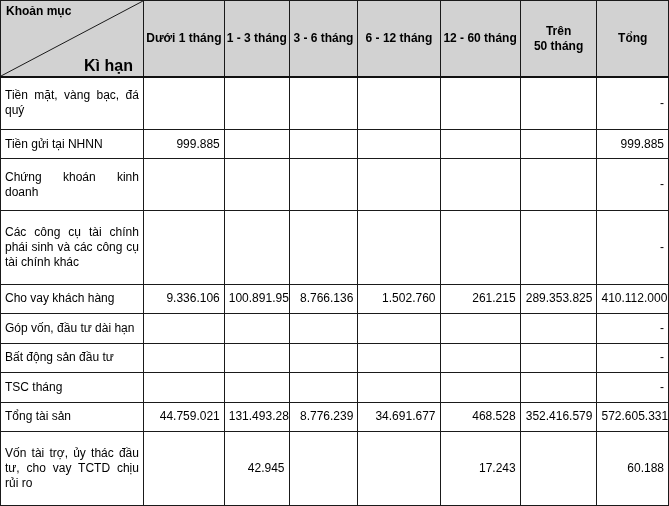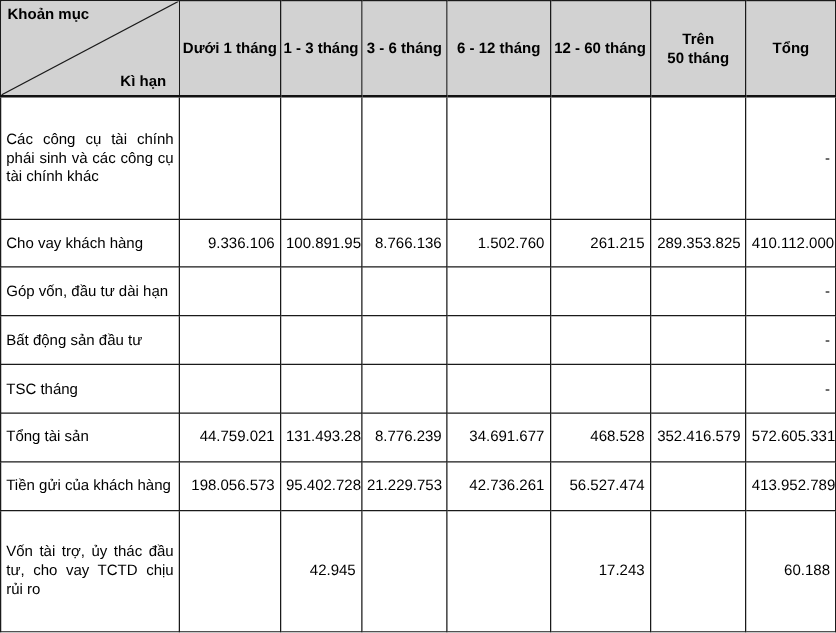--- a/index.html
+++ b/index.html
@@ -25,21 +25,21 @@
     font-weight: bold;
     text-align: center;
     height: 37px;
     border-bottom: 2px solid #111111;
     white-space: pre;
     padding: 1px 2px;
   }
   th.corner { position: relative; padding: 0; }
   th.corner svg { position: absolute; left: 0; top: 0; width: 100%; height: 100%; display: block; }
   .corner-top  { position: absolute; top: 3px; left: 5px;  font-weight: bold; font-size: 12px; }
-  .corner-bot  { position: absolute; bottom: 3px; right: 10px; font-weight: bold; font-size: 12px; margin-top: 17px; }
+  .corner-bot  { position: absolute; bottom: 3px; right: 10px; font-weight: bold; font-size: 16px; margin-top: 17px; }
   td.label { text-align: justify; }
   td.num   { text-align: right; font-variant-numeric: tabular-nums; }
 </style>
 </head>
 <body>
 
 <table class="maturity">
   <colgroup>
     <col style="width:21.4%">
     <col style="width:12.1%">
@@ -65,20 +65,50 @@
         <th>3 - 6 tháng</th>
         <th>6 - 12 tháng</th>
         <th>12 - 60 tháng</th>
         <th>Trên
 50 tháng</th>
         <th>Tổng</th>
       </tr>
   </thead>
   <tbody id="table-body">
 
+  <tr>
+        <td class="label">Tiền mặt, vàng bạc, đá quý</td>
+        <td class="num"></td>
+        <td class="num"></td>
+        <td class="num"></td>
+        <td class="num"></td>
+        <td class="num"></td>
+        <td class="num"></td>
+        <td class="num">-</td>
+      </tr>
+      <tr>
+        <td class="label">Tiền gửi tại NHNN</td>
+        <td class="num">999.885</td>
+        <td class="num"></td>
+        <td class="num"></td>
+        <td class="num"></td>
+        <td class="num"></td>
+        <td class="num"></td>
+        <td class="num">999.885</td>
+      </tr>
+      <tr>
+        <td class="label">Chứng khoán kinh doanh</td>
+        <td class="num"></td>
+        <td class="num"></td>
+        <td class="num"></td>
+        <td class="num"></td>
+        <td class="num"></td>
+        <td class="num"></td>
+        <td class="num">-</td>
+      </tr>
       <tr>
         <td class="label">Các công cụ tài chính phái sinh và các công cụ tài chính khác</td>
         <td class="num"></td>
         <td class="num"></td>
         <td class="num"></td>
         <td class="num"></td>
         <td class="num"></td>
         <td class="num"></td>
         <td class="num">-</td>
       </tr>
@@ -126,30 +156,20 @@
         <td class="label">Tổng tài sản</td>
         <td class="num">44.759.021</td>
         <td class="num">131.493.287</td>
         <td class="num">8.776.239</td>
         <td class="num">34.691.677</td>
         <td class="num">468.528</td>
         <td class="num">352.416.579</td>
         <td class="num">572.605.331</td>
       </tr>
       <tr>
-        <td class="label">Tiền gửi của khách hàng</td>
-        <td class="num">198.056.573</td>
-        <td class="num">95.402.728</td>
-        <td class="num">21.229.753</td>
-        <td class="num">42.736.261</td>
-        <td class="num">56.527.474</td>
-        <td class="num"></td>
-        <td class="num">413.952.789</td>
-      </tr>
-      <tr>
         <td class="label">Vốn tài trợ, ủy thác đầu tư, cho vay TCTD chịu rủi ro</td>
         <td class="num"></td>
         <td class="num">42.945</td>
         <td class="num"></td>
         <td class="num"></td>
         <td class="num">17.243</td>
         <td class="num"></td>
         <td class="num">60.188</td>
       </tr>
     </tbody>

